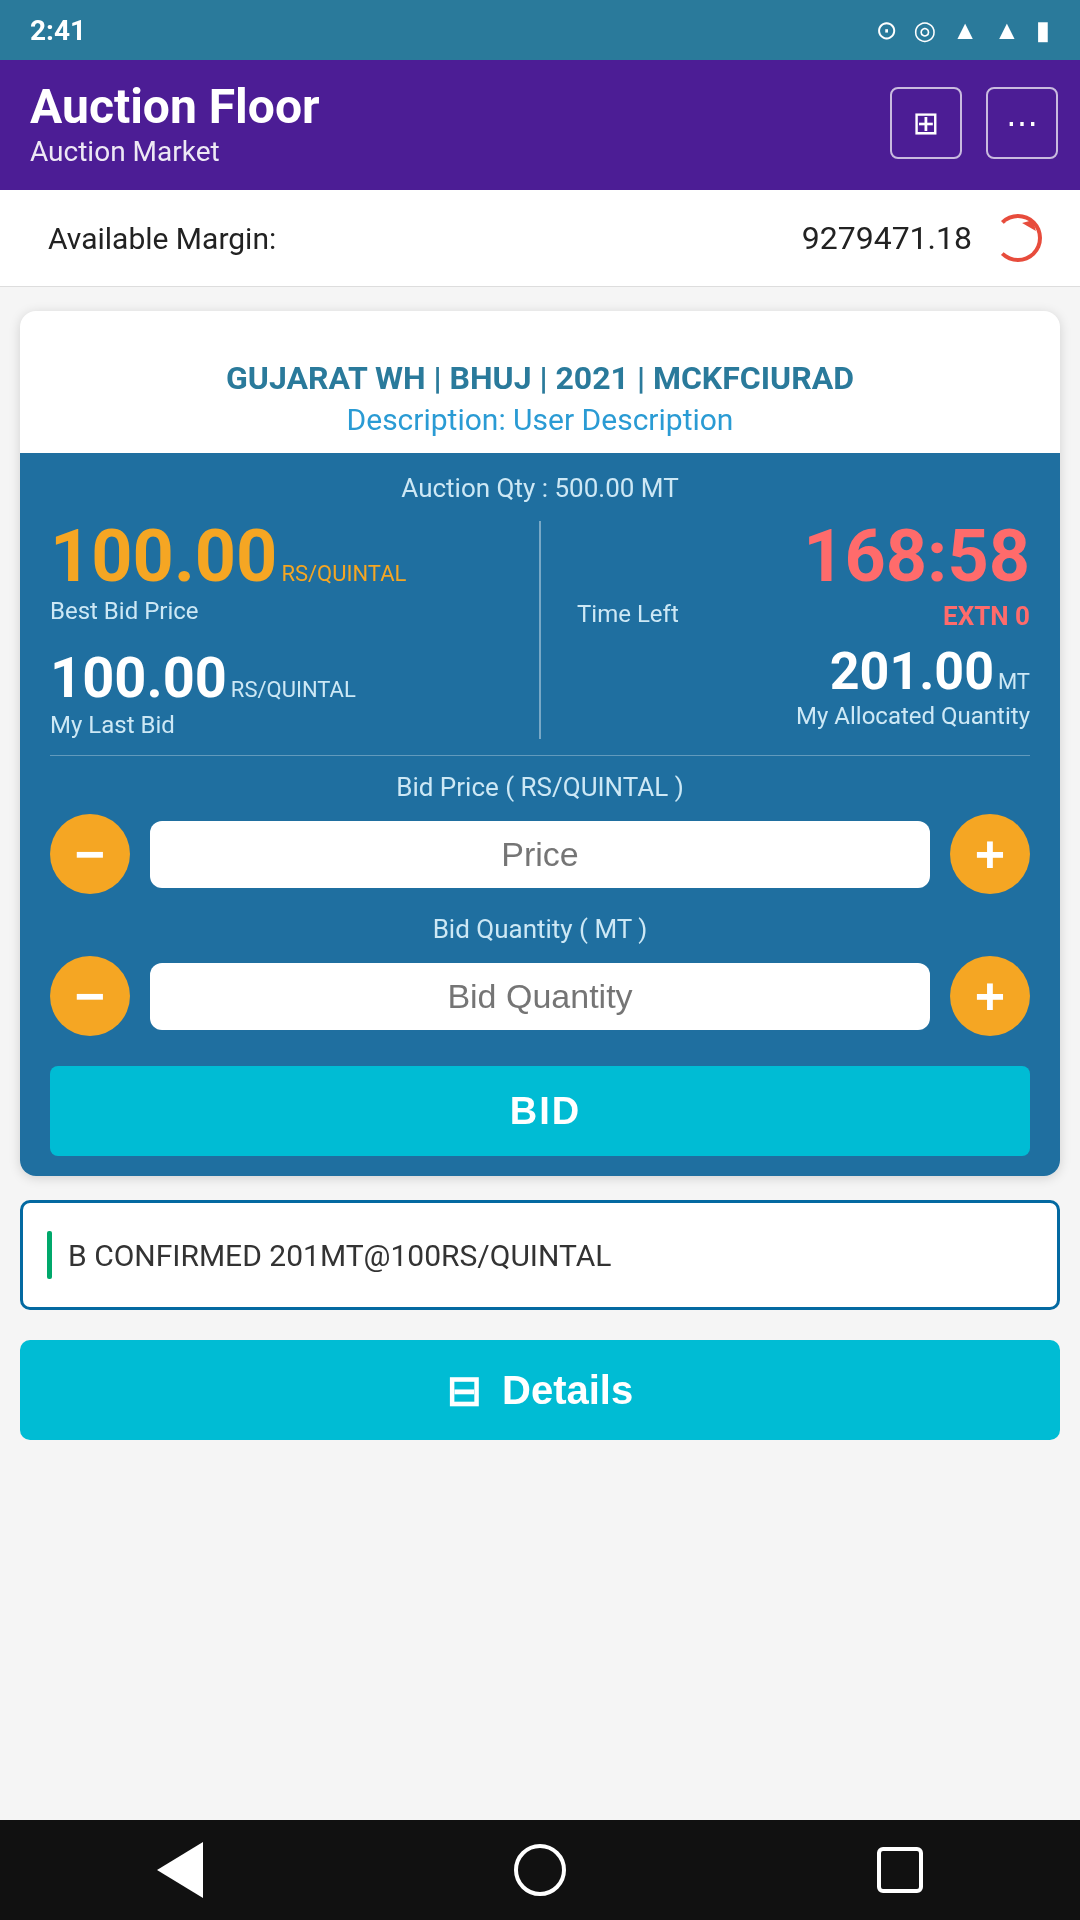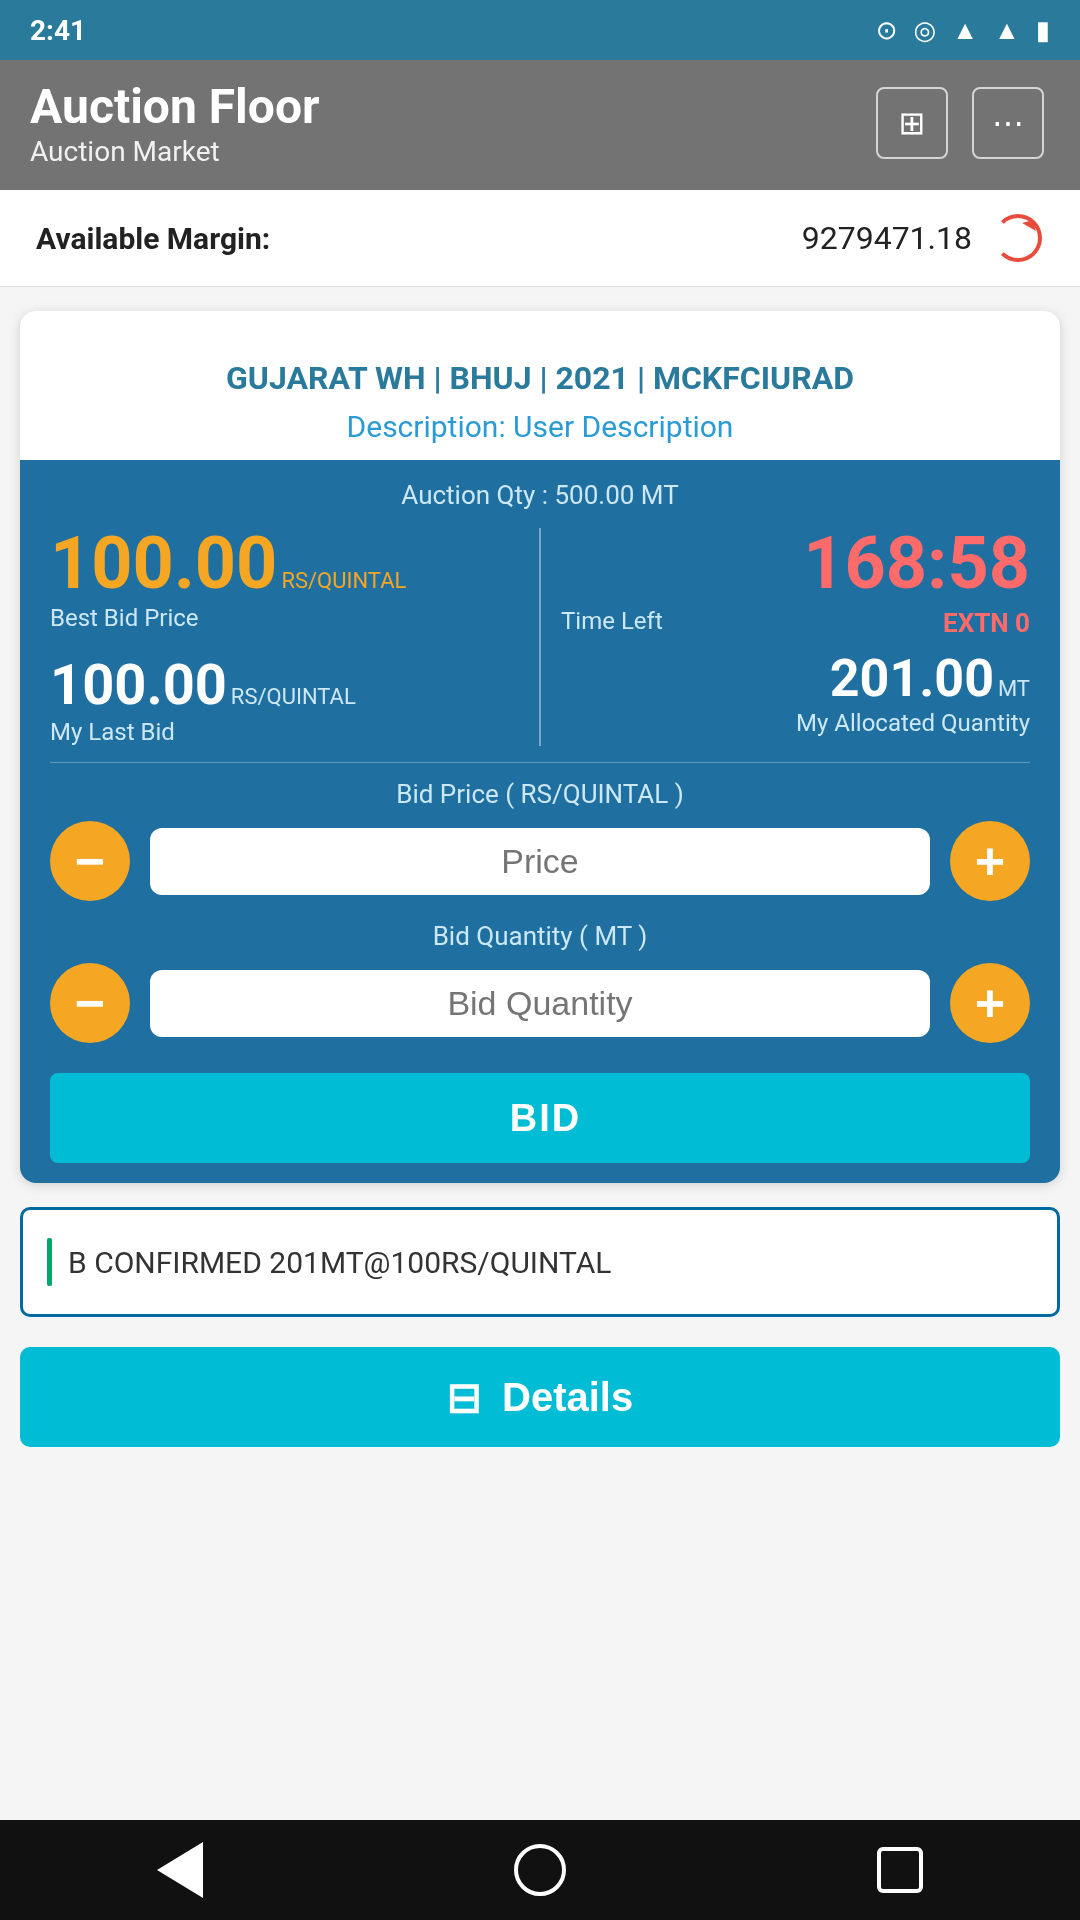--- a/index.html
+++ b/index.html
@@ -23,22 +23,22 @@
       padding: 0 30px;
       color: white;
       font-size: 28px;
     }
     .status-left { font-weight: bold; }
     .status-icons { display: flex; gap: 16px; align-items: center; }
     .status-icons span { font-size: 26px; }
 
     
     .app-header {
-      background: #737373;
-      padding: 18px 36px 22px 30px;
+      background: #4c1d95;
+      padding: 18px 22px 22px 30px;
       display: flex;
       align-items: center;
       justify-content: space-between;
     }
     .header-title { color: white; }
     .header-title h1 { font-size: 48px; font-weight: bold; }
     .header-title p { font-size: 28px; opacity: 0.9; }
     .header-actions { display: flex; gap: 24px; }
     .header-icon {
       width: 72px; height: 72px;
@@ -51,21 +51,21 @@
 
     
     .margin-bar {
       background: white;
       padding: 22px 36px;
       display: flex;
       align-items: center;
       justify-content: space-between;
       border-bottom: 1px solid #ddd;
     }
-    .margin-label { font-size: 30px; font-weight: bold; color: #222; }
+    .margin-label { font-size: 30px; font-weight: normal; color: #222; margin-left: 12px; }
     .margin-value-row { display: flex; align-items: center; gap: 20px; }
     .margin-value { font-size: 32px; color: #222; }
     .refresh-btn {
       width: 52px; height: 52px;
       border: none; background: none; cursor: pointer;
       display: flex; align-items: center; justify-content: center;
     }
     .refresh-icon {
       width: 48px; height: 48px;
       border: 4px solid #e74c3c;
@@ -99,21 +99,21 @@
     }
     .auction-name {
       font-size: 32px;
       font-weight: bold;
       color: #2a7a9b;
       margin-top: 24px;
     }
     .auction-desc {
       font-size: 30px;
       color: #2a9bd4;
-      margin-top: 12px;
+      margin-top: 5px;
     }
 
     
     .auction-panel {
       background: #1f6fa0;
       margin: 0 0;
       padding: 20px 30px;
       color: white;
     }
 
@@ -124,20 +124,21 @@
       margin-bottom: 18px;
     }
 
     .bid-stats {
       display: flex;
       align-items: flex-start;
       justify-content: space-between;
       border-bottom: 1px solid rgba(255,255,255,0.3);
       padding-bottom: 16px;
       margin-bottom: 16px;
+      gap: 16px;
     }
 
     .left-stats { flex: 1; }
     .best-bid-price {
       font-size: 72px;
       font-weight: bold;
       color: #f5a623;
       line-height: 1;
     }
     .best-bid-unit { font-size: 22px; color: #f5a623; }

